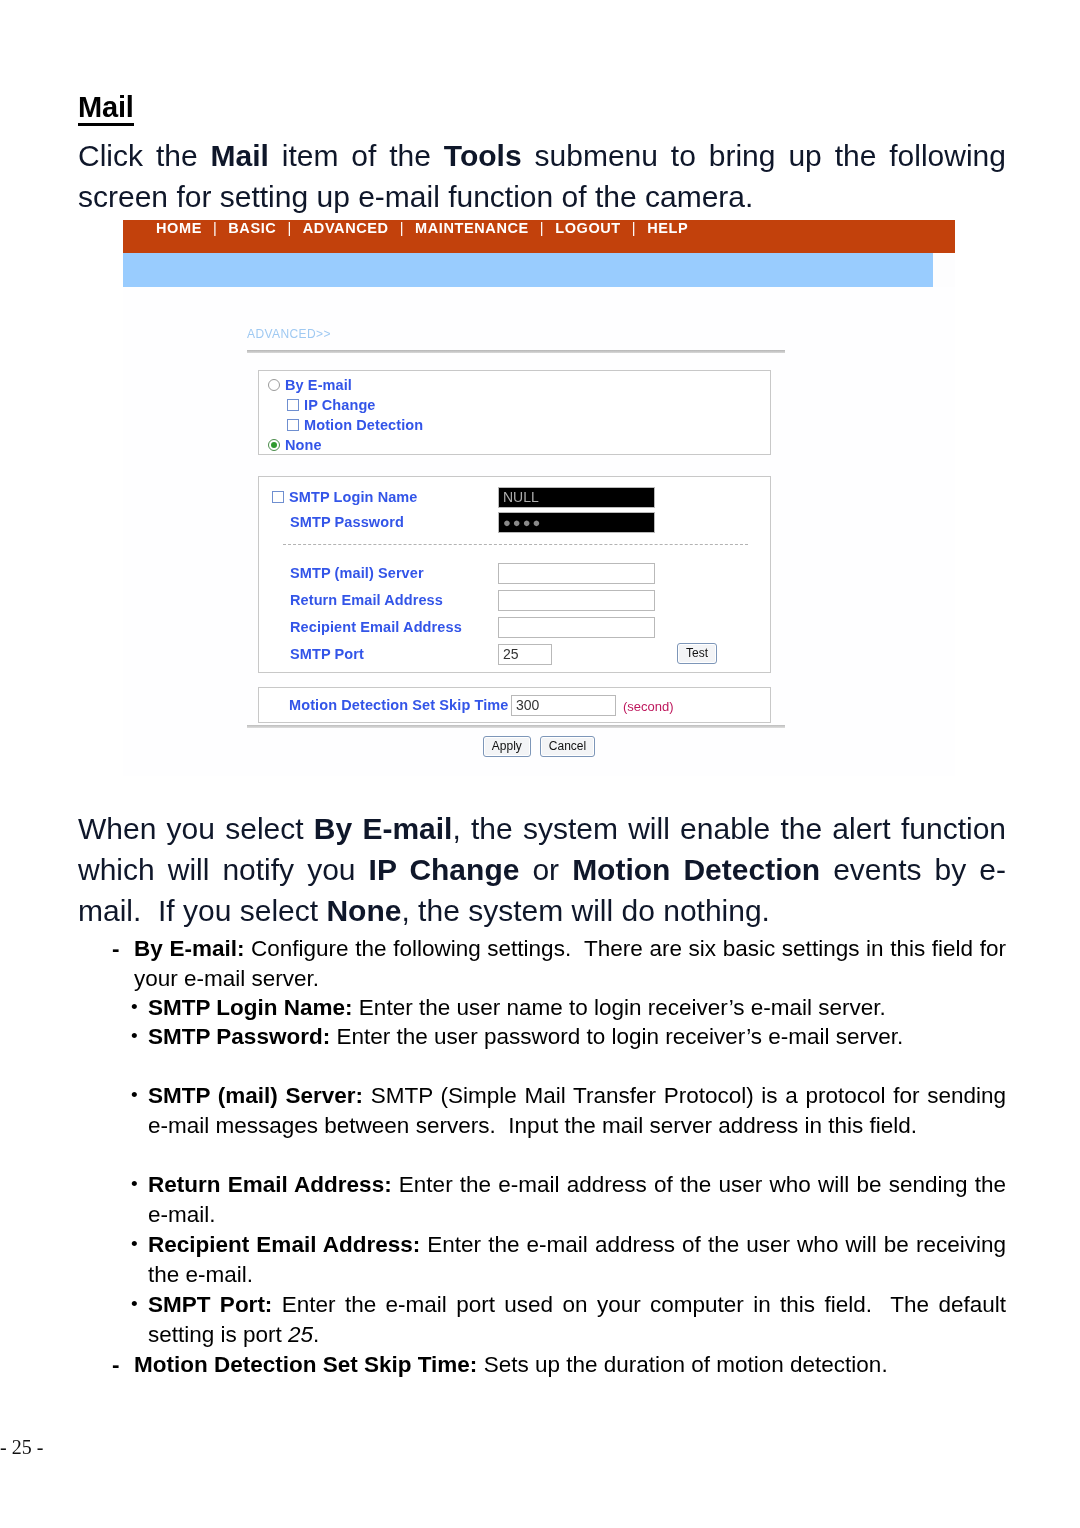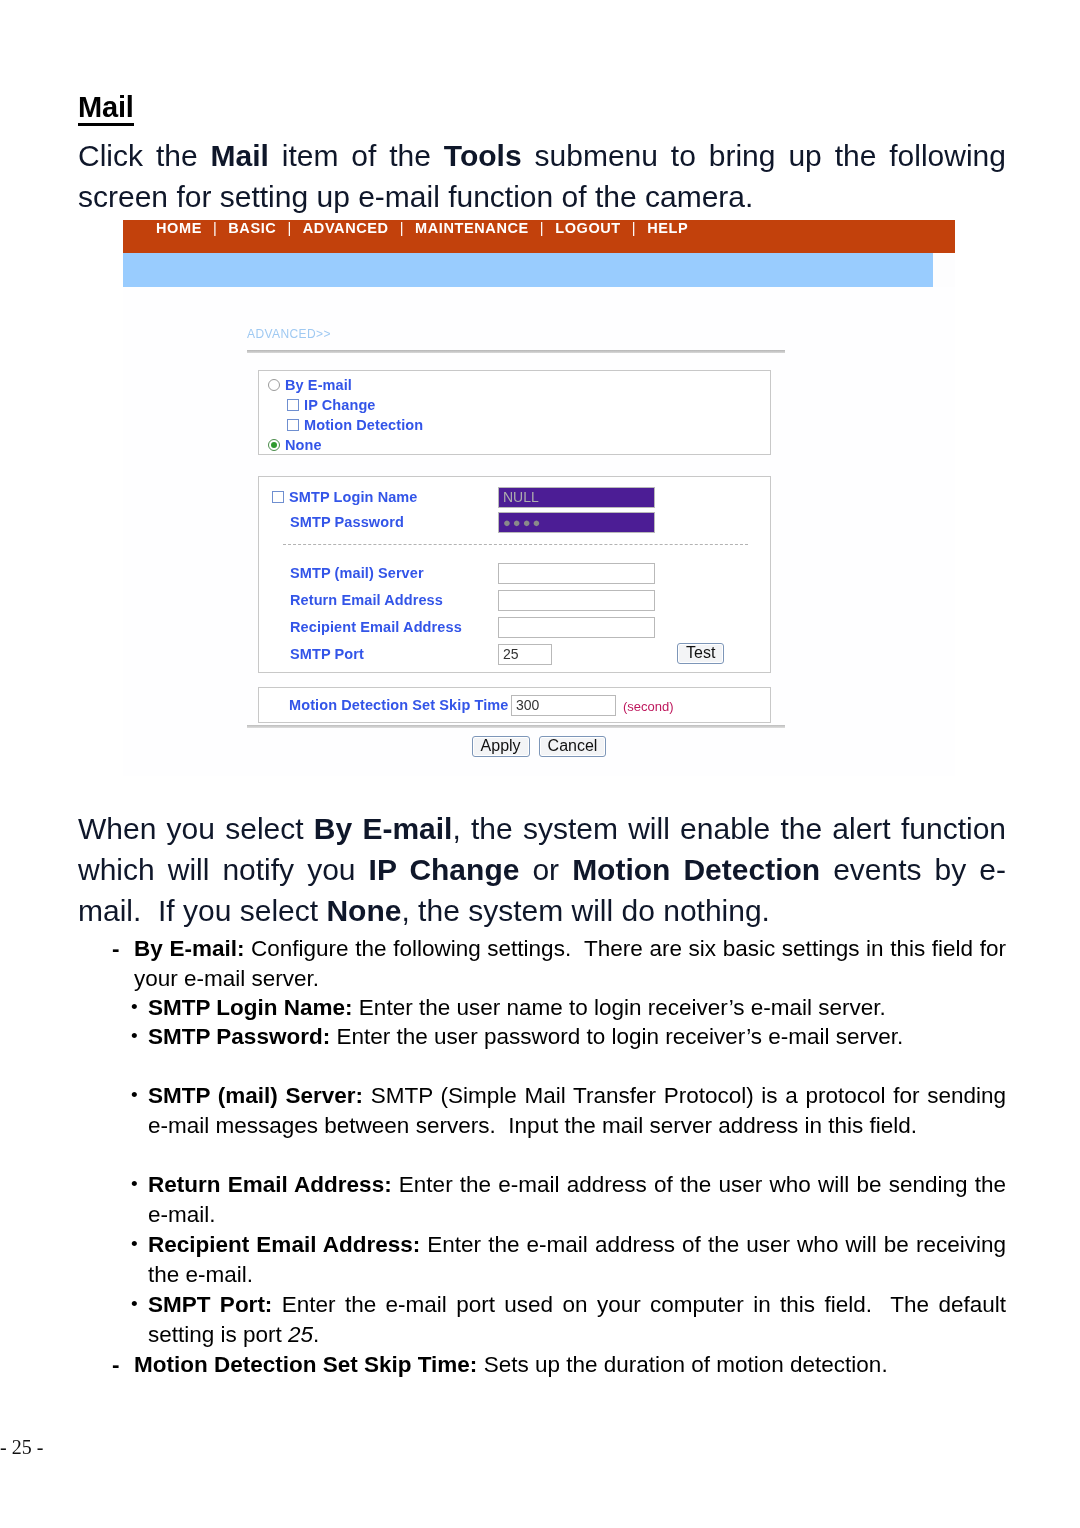--- a/index.html
+++ b/index.html
@@ -244,21 +244,21 @@
     box-sizing: border-box;
     border: 1px solid #b9b9b9;
     background: #ffffff;
     height: 21px;
     font-size: 14px;
     line-height: 19px;
     padding: 0 4px;
     color: #333;
     font-family: "Liberation Sans", sans-serif;
   }
-  .field.cream { background: #4c1d95; }
+  .field.cream { background: #000000; }
   .field.nullish { color: #adadad; }
   .dots {
     color: #8a8a8a;
     letter-spacing: 2px;
     font-size: 13px;
   }
 
   .dashed-sep {
     position: absolute;
     left: 24px;
@@ -266,21 +266,21 @@
     width: 465px;
     border-top: 1px dashed #b3b3b3;
   }
 
   .btn {
     box-sizing: border-box;
     border: 1px solid #7d96b8;
     border-radius: 3px;
     background: #f3f4f6;
     box-shadow: inset 0 0 0 1px #ffffff;
-    font-size: 16px;
+    font-size: 12px;
     color: #111;
     padding: 1px 8px 2px 8px;
     font-family: "Liberation Sans", sans-serif;
     line-height: 16px;
   }
 
   .btnrow {
     position: absolute;
     left: 0;
     top: 449px;

